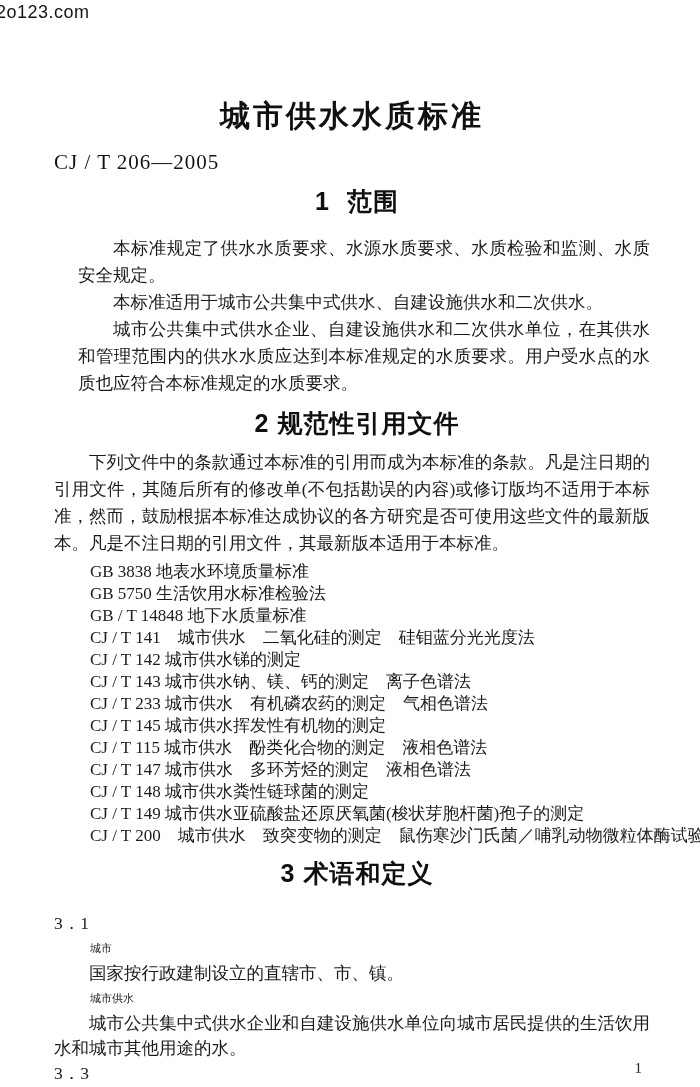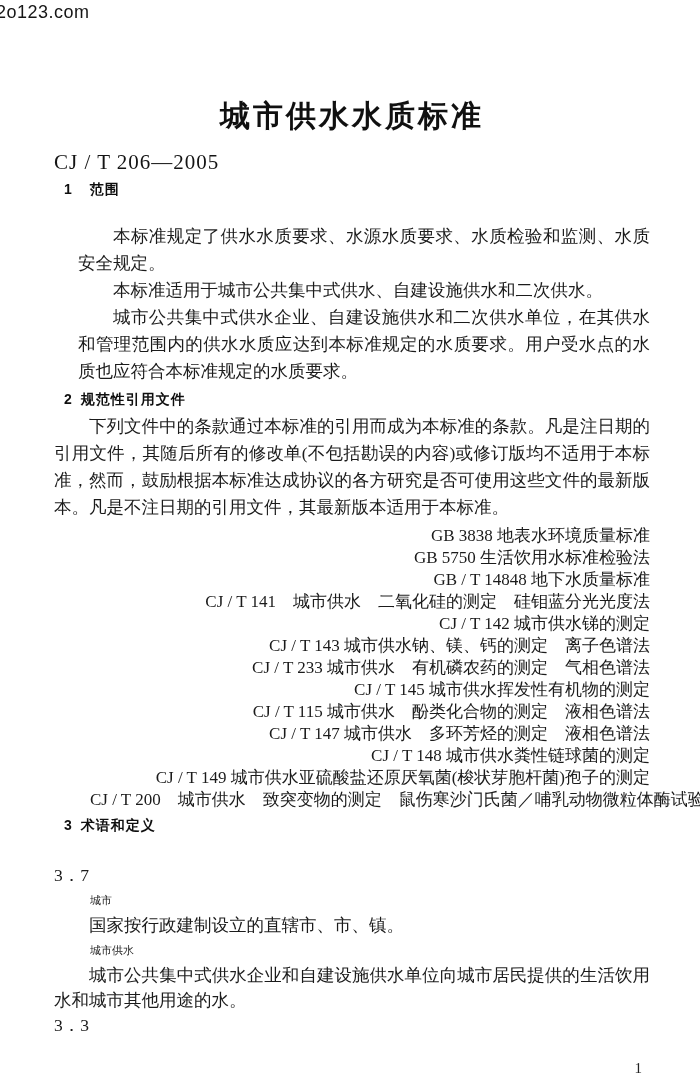--- a/index.html
+++ b/index.html
@@ -40,27 +40,28 @@
   .doc-subtitle {
     margin-top: 14px;
     text-align: left;
     font-size: 21px;
     line-height: 26px;
     letter-spacing: 1px;
     color: #141414;
   }
   h2.sec {
     font-family: "Liberation Sans", sans-serif;
-    font-size: 14px;
+    font-size: 25px;
     font-weight: bold;
     line-height: 28px;
-    margin: 0;
+    margin: 12px;
     padding-left: 10px;
     letter-spacing: 1px;
     color: #0f0f0f;
+    text-align: center;
   }
   h2.sec .num-wide { margin-right: 17px; }
   h2.sec .num { margin-right: 8px; }
   .h2-1 { margin-top: 36px; }
   .h2-2 { margin-top: 8px; }
   .h2-3 { margin-top: 14px; }
   p.body {
     font-size: 17.5px;
     line-height: 27px;
     margin: 0;
@@ -68,21 +69,20 @@
     text-indent: 2em;
   }
   .sec1-paras { margin-top: 20px; margin-left: 24px; }
   .sec2-para { margin-top: 24px; line-height: 25px; }
   .ref-list { margin-top: 4px; }
   .ref-line {
     font-size: 17px;
     line-height: 22px;
     padding-left: 36px;
     white-space: nowrap;
-    text-align: right;
   }
   .terms { margin-top: 24px; }
   .term-num {
     font-size: 17.5px;
     line-height: 25px;
   }
   .term-name {
     font-size: 11px;
     line-height: 25px;
     padding-left: 36px;
@@ -143,21 +143,21 @@
     <div class="ref-line">CJ / T 149 城市供水亚硫酸盐还原厌氧菌(梭状芽胞杆菌)孢子的测定</div>
     <div class="ref-line">CJ / T 200　城市供水　致突变物的测定　鼠伤寒沙门氏菌／哺乳动物微粒体酶试验</div>
   </div>
 
   <h2 class="sec h2-3">
     <span class="num">3</span><span>术语和定义</span>
   </h2>
 
   <div class="terms">
     <div>
-      <div class="term-num">3．7</div>
+      <div class="term-num">3．1</div>
       <div class="term-name">城市</div>
       <p class="term-def">国家按行政建制设立的直辖市、市、镇。</p>
     </div>
     <div>
       <div class="term-name">城市供水</div>
       <p class="term-def">城市公共集中式供水企业和自建设施供水单位向城市居民提供的生活饮用水和城市其他用途的水。</p>
     </div>
     <div>
       <div class="term-num">3．3</div>
     </div>

